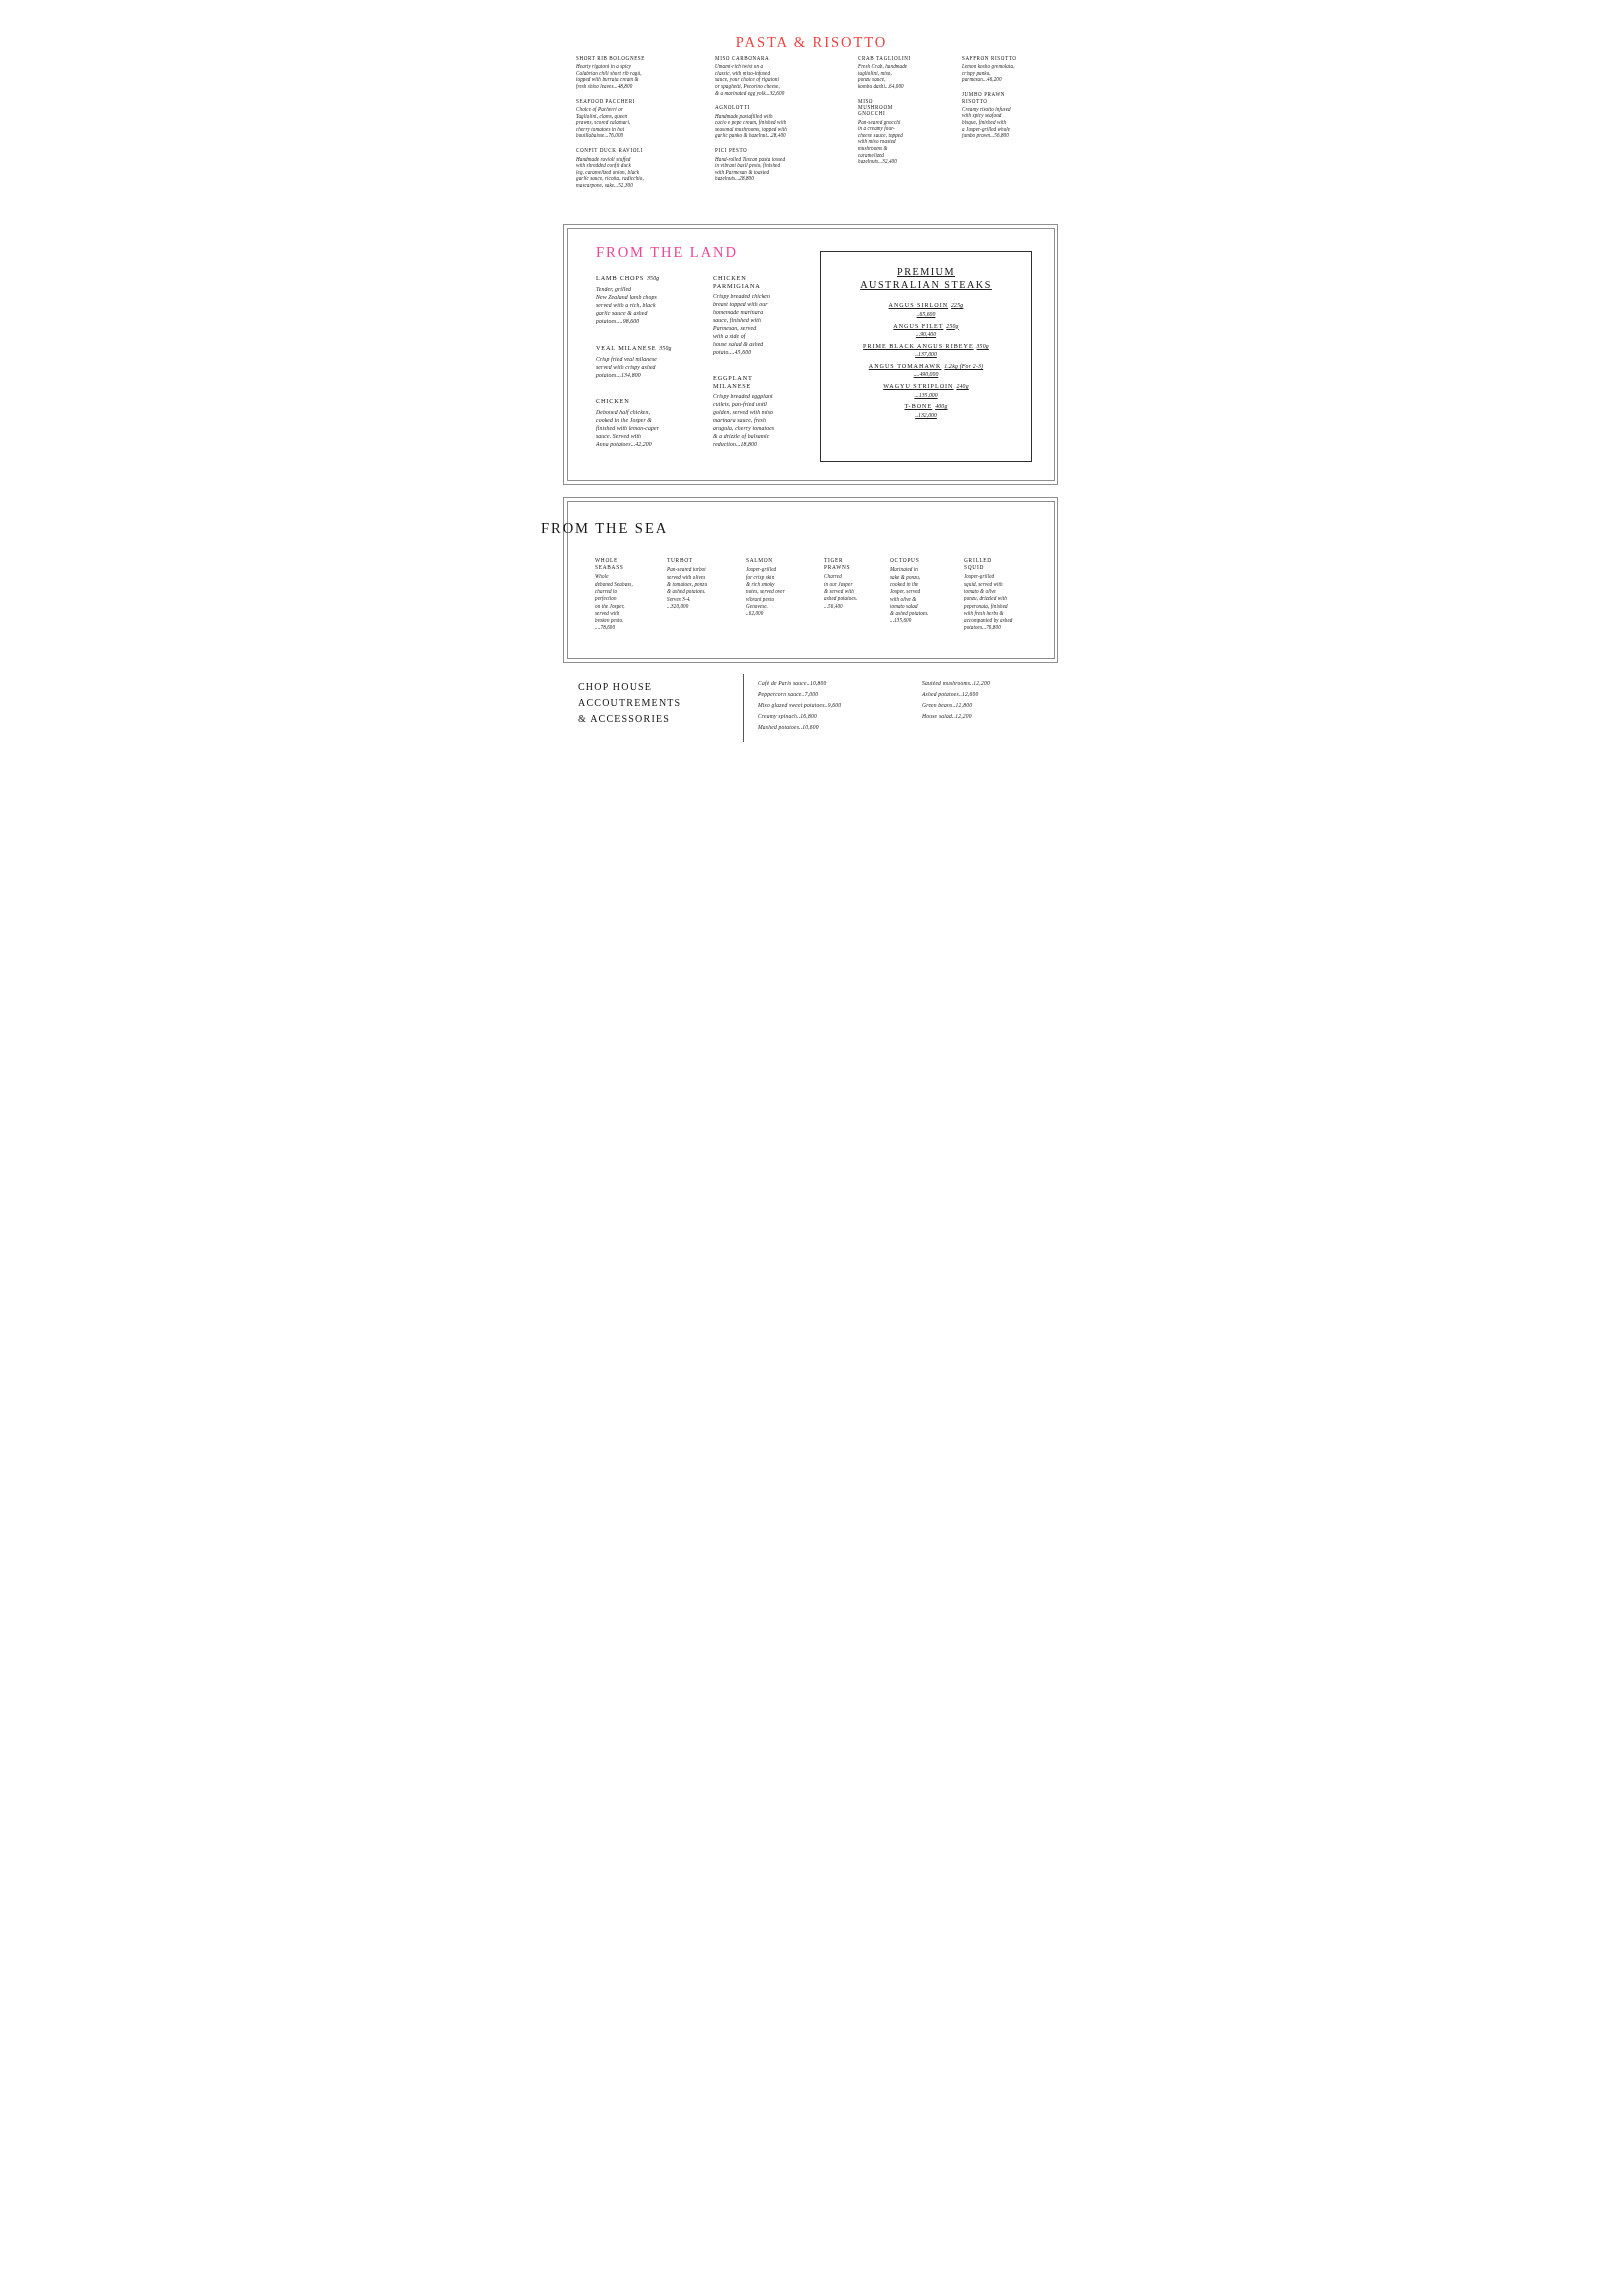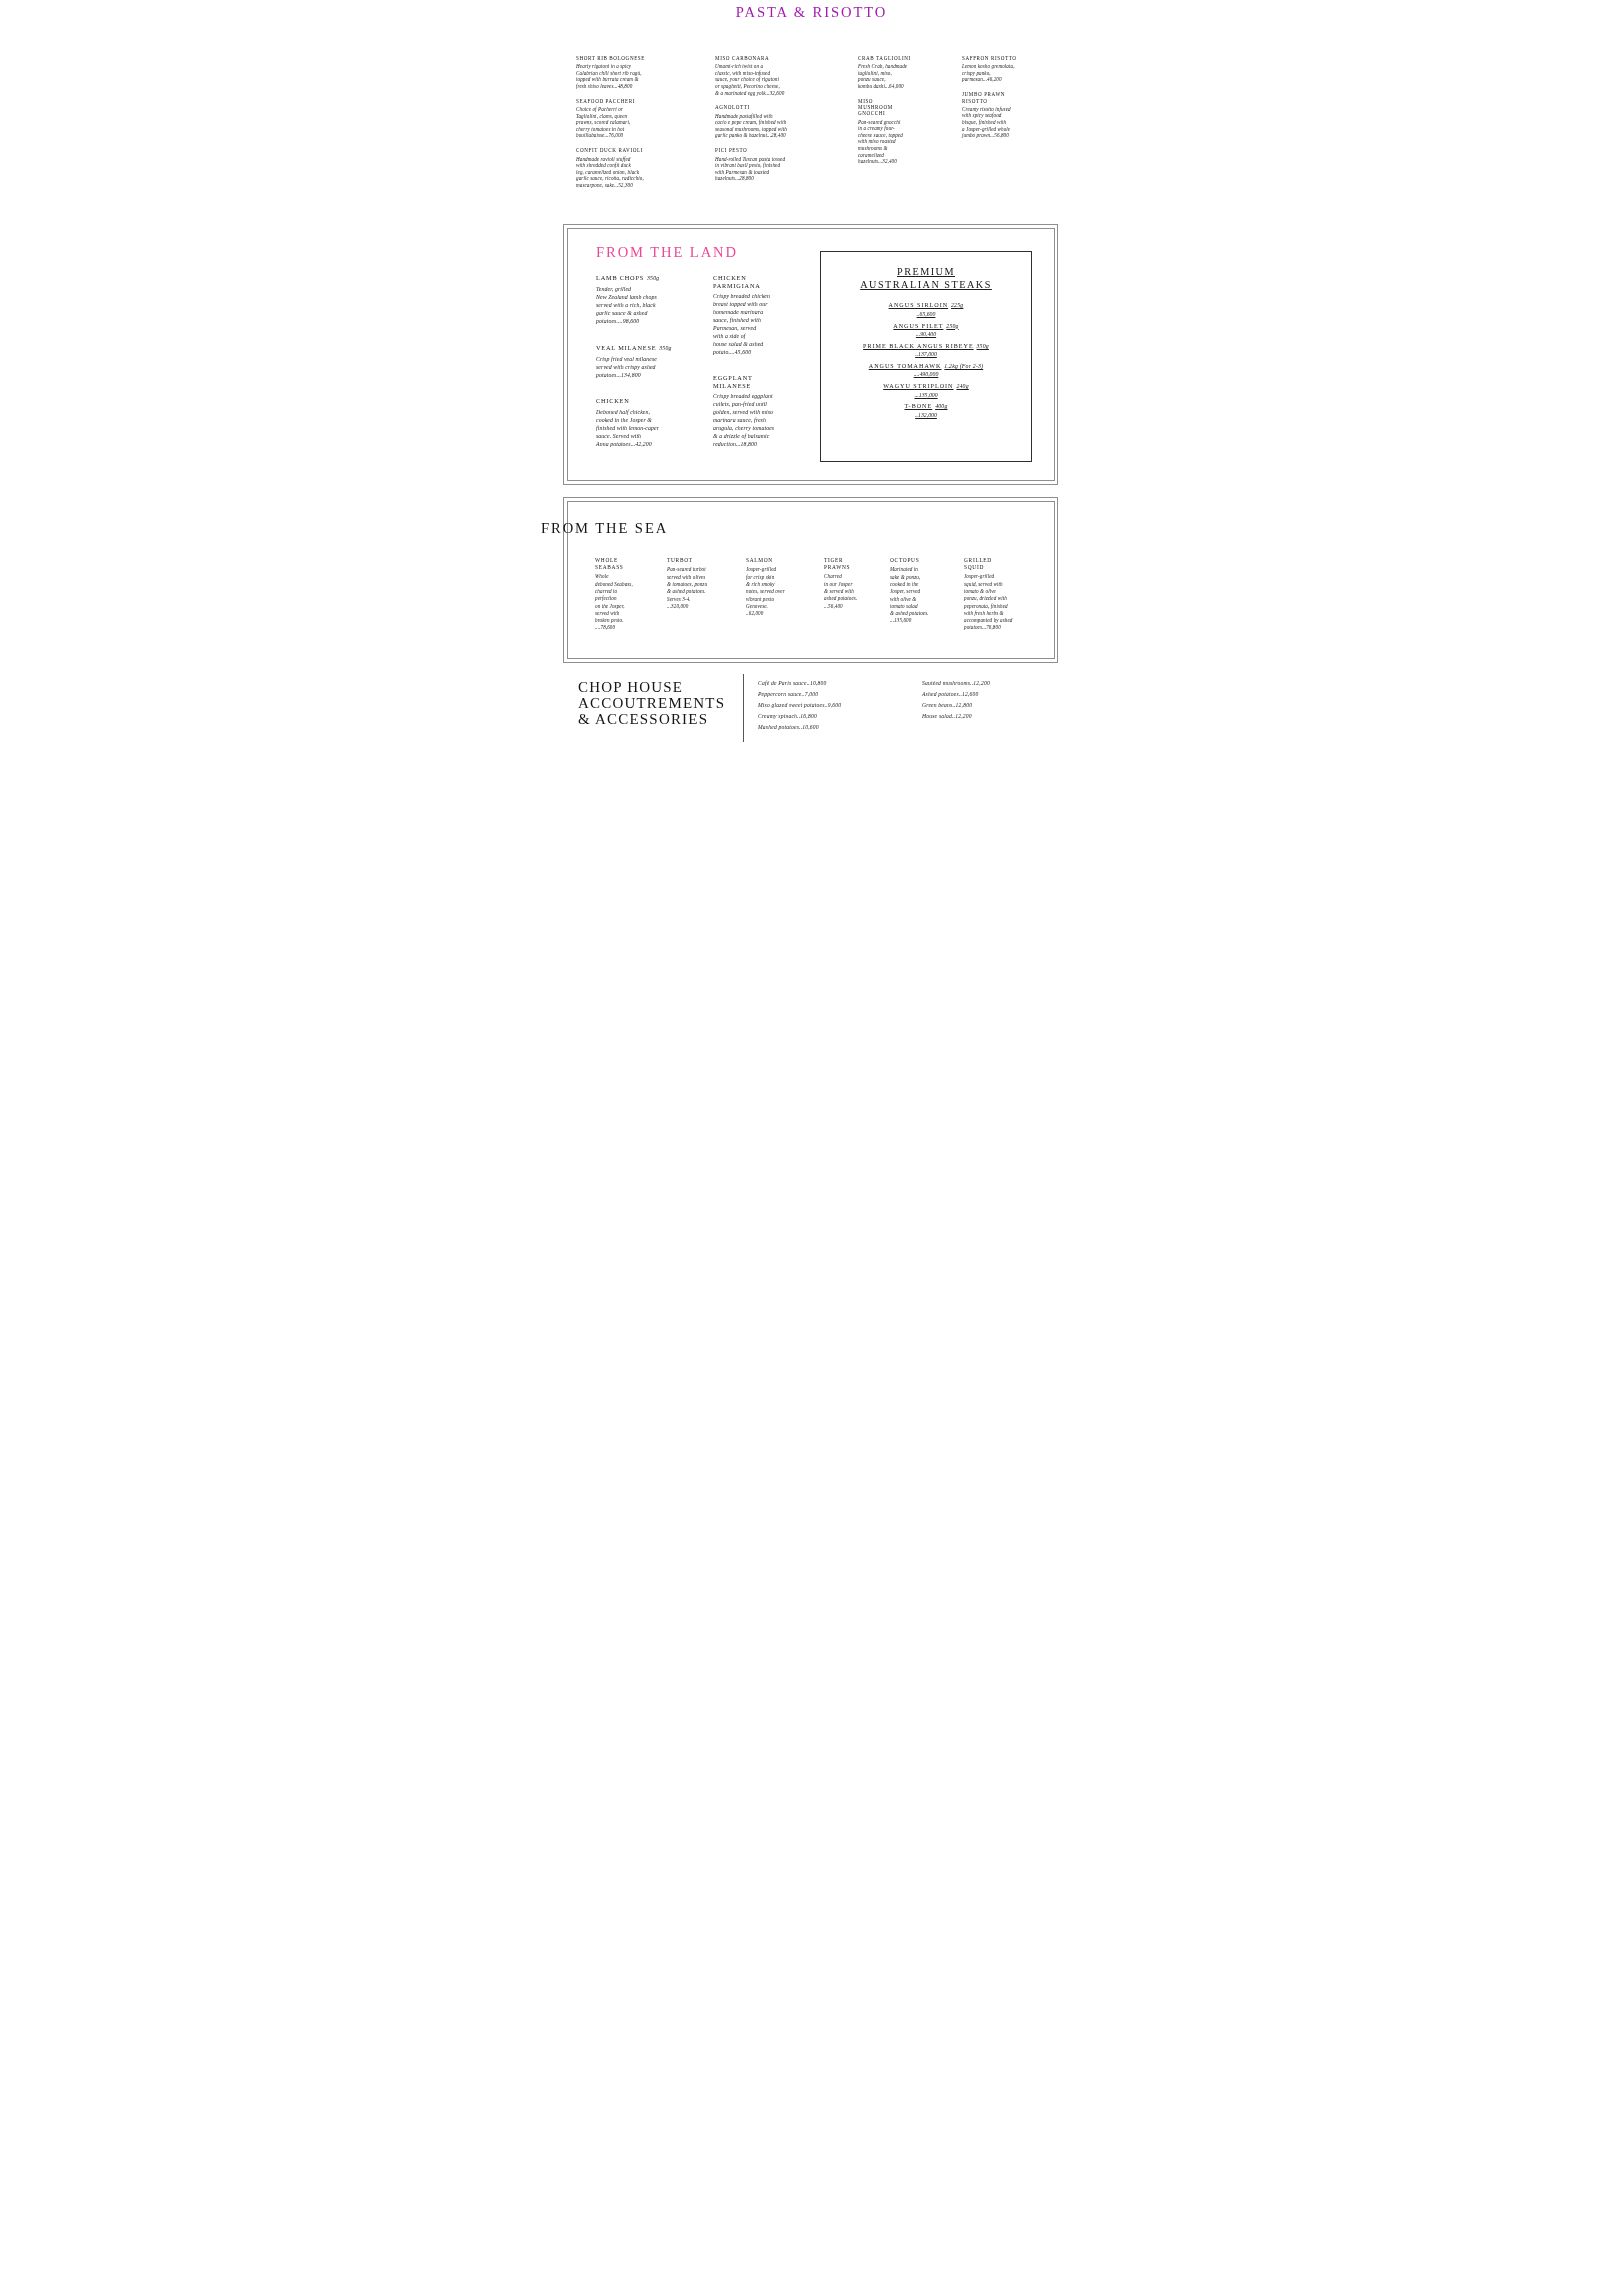--- a/index.html
+++ b/index.html
@@ -6,26 +6,26 @@
   .page{
     position:relative; width:541px; height:765px; margin:0 auto;
     background:#ffffff; color:#1d1d1b;
     font-family:"Liberation Serif", serif;
     overflow:hidden;
   }
   h1,h2,h3,p,ul{margin:0;padding:0;font-weight:normal;}
   .preline{white-space:pre-line;}
 
   
-  .pasta-title{position:absolute;top:4px;left:0;width:100%;text-align:center;
-    font-size:14.6px;letter-spacing:1.9px;color:#a21caf;}
+  .pasta-title{position:absolute;top:34px;left:0;width:100%;text-align:center;
+    font-size:14.6px;letter-spacing:1.9px;color:#ef4444;}
   .land-title{position:absolute;left:55px;top:244px;font-size:14.6px;letter-spacing:1.9px;color:#ec4899;}
   .sea-title{position:absolute;top:520px;left:0;width:100%;text-align:left;
     font-size:14.6px;letter-spacing:1.9px;color:#161616;}
-  .footer-title{position:absolute;left:37px;top:679px;font-size:15px;letter-spacing:1.2px;
+  .footer-title{position:absolute;left:37px;top:679px;font-size:10px;letter-spacing:1.2px;
     line-height:16px;color:#161616;}
 
   
   .box{position:absolute;border:0.5px solid #8e8e8e;padding:2.9px;box-sizing:border-box;}
   .box-inner{width:100%;height:100%;border:0.5px solid #8e8e8e;box-sizing:border-box;}
   .land-box{left:22.4px;top:224px;width:495px;height:261px;}
   .sea-box{left:22.4px;top:497px;width:495px;height:166px;}
   .steaks-box{position:absolute;left:279px;top:251px;width:212px;height:211px;
     border:0.6px solid #2f2f2f;text-align:center;box-sizing:border-box;text-decoration:underline;}
 

